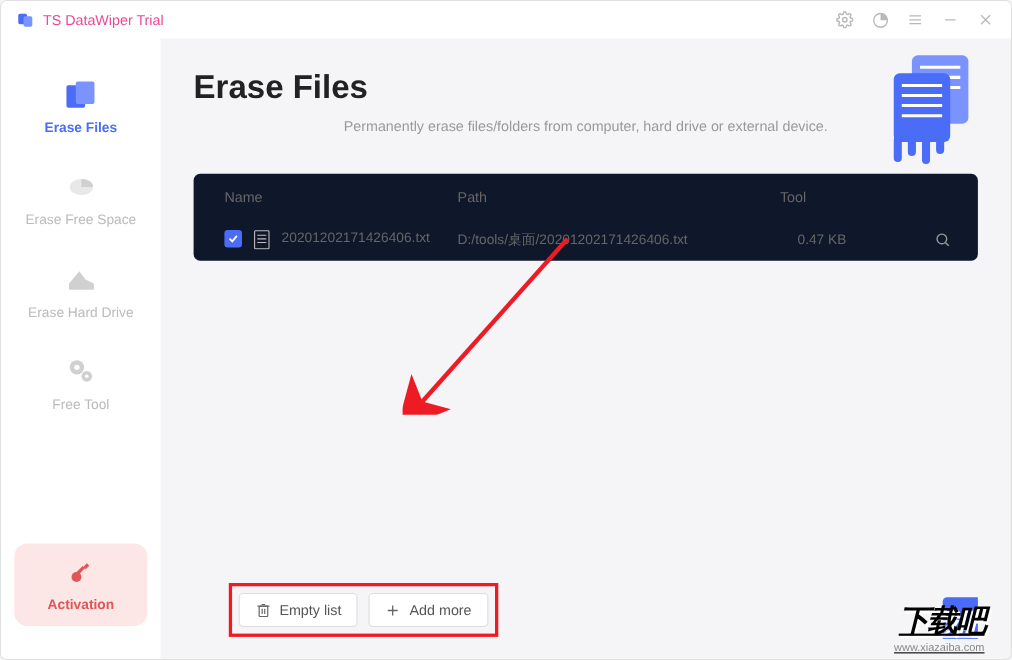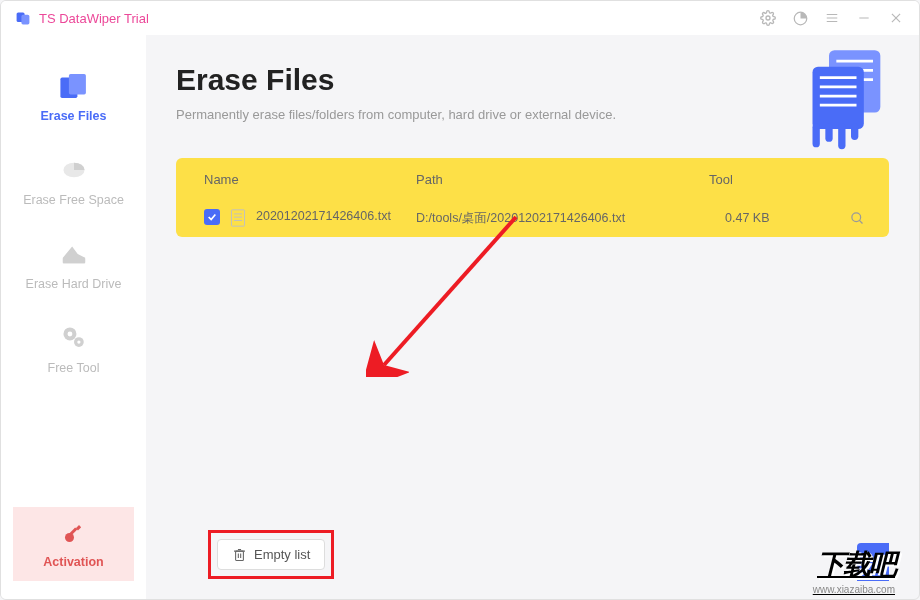--- a/index.html
+++ b/index.html
@@ -14,30 +14,30 @@
     .titlebar-icon { color: #b8b8b8; cursor: pointer; display: flex; align-items: center; justify-content: center; width: 18px; height: 18px; }
     
     .app-body { display: flex; height: calc(100% - 34px); }
     
     .sidebar { width: 145px; background: #fff; display: flex; flex-direction: column; padding-top: 18px; }
     .sidebar-item { display: flex; flex-direction: column; align-items: center; justify-content: center; padding: 18px 0 14px; cursor: pointer; }
     .sidebar-item-label { font-size: 12.5px; color: #bbb; margin-top: 8px; font-weight: 500; }
     .sidebar-item.active .sidebar-item-label { color: #4a6cf7; font-weight: 700; }
     .sidebar-icon { width: 36px; height: 30px; display: flex; align-items: center; justify-content: center; }
     .sidebar-spacer { flex: 1; }
-    .activation-btn { margin: 10px 12px 18px; background: #fde6e6; border-radius: 0; display: flex; flex-direction: column; align-items: center; padding: 14px 0 12px; cursor: pointer; }
+    .activation-btn { margin: 10px 12px 30px; background: #fde6e6; border-radius: 12px; display: flex; flex-direction: column; align-items: center; padding: 14px 0 12px; cursor: pointer; }
     .activation-label { font-size: 12.5px; color: #e05555; font-weight: 700; margin-top: 6px; }
     
     .main { flex: 1; padding: 28px 30px 18px; position: relative; display: flex; flex-direction: column; }
     .page-title { font-size: 30px; font-weight: 700; color: #222; }
-    .page-subtitle { font-size: 13px; color: #999; margin-top: 10px; }
+    .page-subtitle { font-size: 13px; color: #999; margin-top: 10px; text-align: center; }
     
     .hero-illustration { position: absolute; top: 6px; right: 24px; width: 110px; height: 110px; }
     
-    .file-list { margin-top: 36px; background: #fde047; border-radius: 6px; padding: 14px 20px 0; flex-shrink: 0; }
+    .file-list { margin-top: 36px; background: #0f172a; border-radius: 6px; padding: 14px 20px 0; flex-shrink: 0; }
     .list-header { display: flex; font-size: 13px; color: #666; padding-bottom: 12px; }
     .col-name { width: 220px; padding-left: 8px; }
     .col-path { flex: 1; }
     .col-size { width: 120px; }
     .col-action { width: 40px; }
     .list-row { display: flex; align-items: center; font-size: 12.5px; color: #666; padding: 10px 0; }
     .row-check { display: inline-flex; align-items: center; justify-content: center; width: 16px; height: 16px; background: #4a6cf7; border-radius: 3px; margin-right: 10px; }
     .row-fileicon { margin-right: 10px; display: inline-flex; }
     .row-name { font-size: 12.5px; }
     .row-search { color: #999; cursor: pointer; display: flex; align-items: center; justify-content: center; width: 24px; }
@@ -233,20 +233,29 @@
             <svg width="13" height="14" viewBox="0 0 16 18" fill="none" stroke="#666" stroke-width="1.4">
                 <rect x="3" y="4" width="10" height="12" rx="1"></rect>
                 <line x1="1" y1="4" x2="15" y2="4"></line>
                 <line x1="6" y1="2" x2="10" y2="2"></line>
                 <line x1="6.5" y1="7" x2="6.5" y2="13"></line>
                 <line x1="9.5" y1="7" x2="9.5" y2="13"></line>
               </svg>
           </span>
           <span>Empty list</span>
         </button>
+        <button class="btn">
+          <span class="btn-icon">
+            <svg width="12" height="12" viewBox="0 0 16 16" fill="none" stroke="#666" stroke-width="1.6">
+                <line x1="8" y1="2" x2="8" y2="14"></line>
+                <line x1="2" y1="8" x2="14" y2="8"></line>
+              </svg>
+          </span>
+          <span>Add more</span>
+        </button>
       </div>
       <div class="primary-cta-corner"></div>
     </div>
   </div>
 </div>
 
 <div class="watermark">
   <div class="watermark-logo">下载吧</div>
   <div class="watermark-url">www.xiazaiba.com</div>
 </div>

